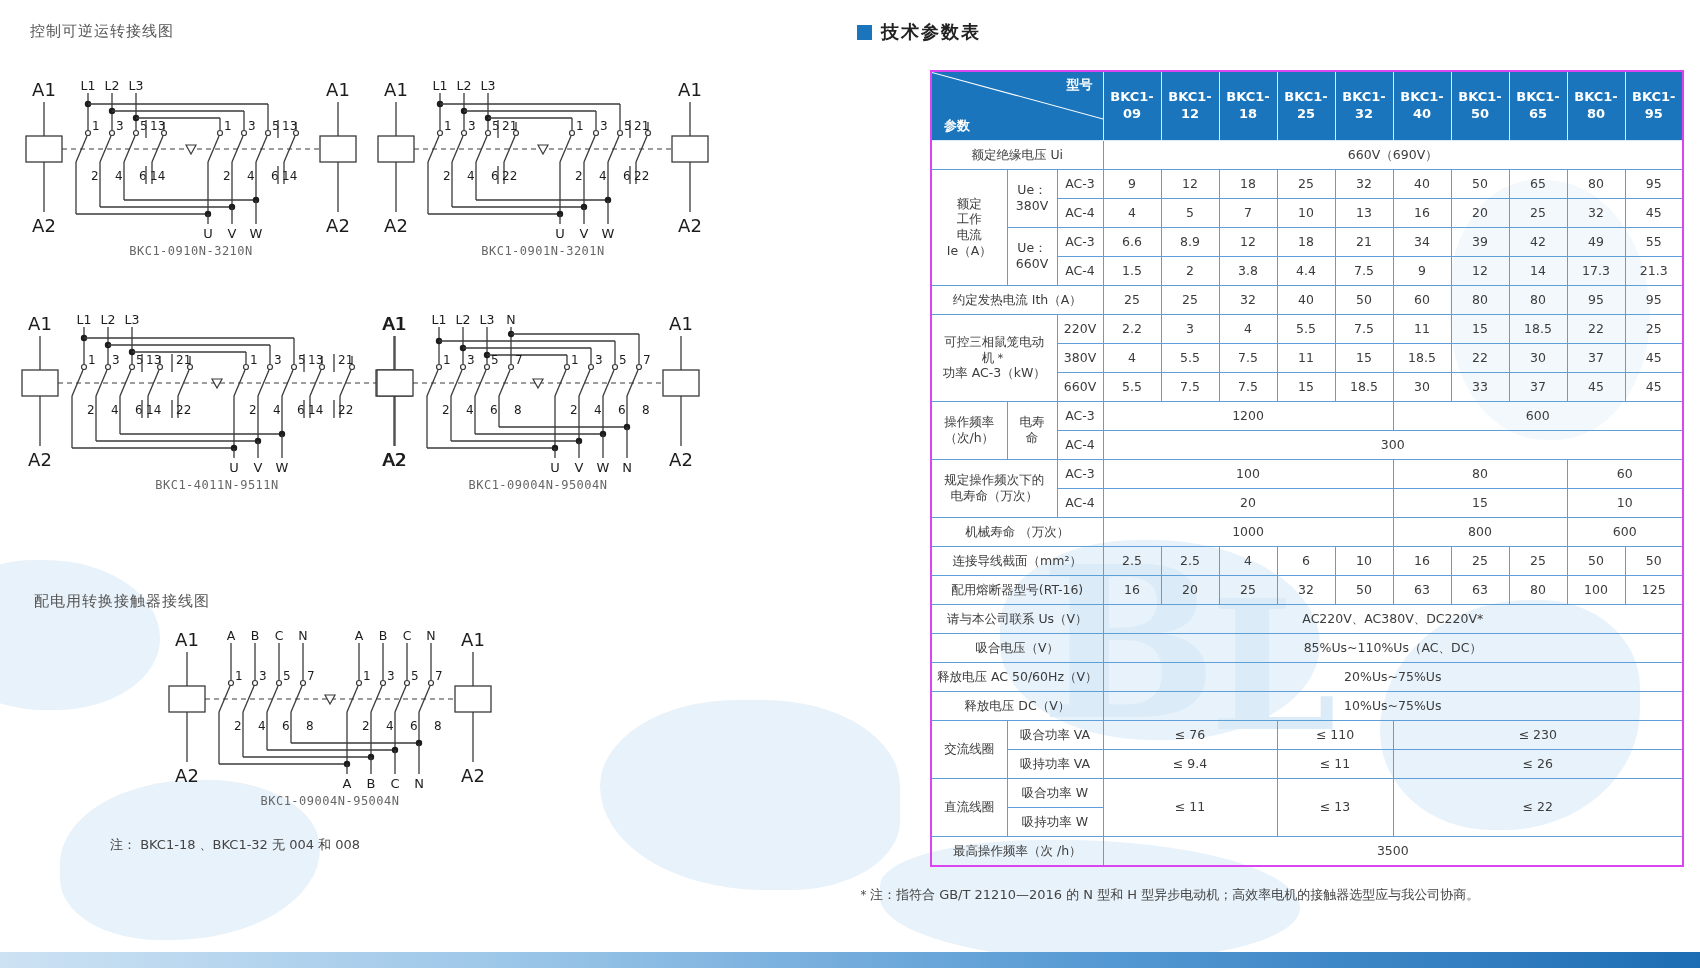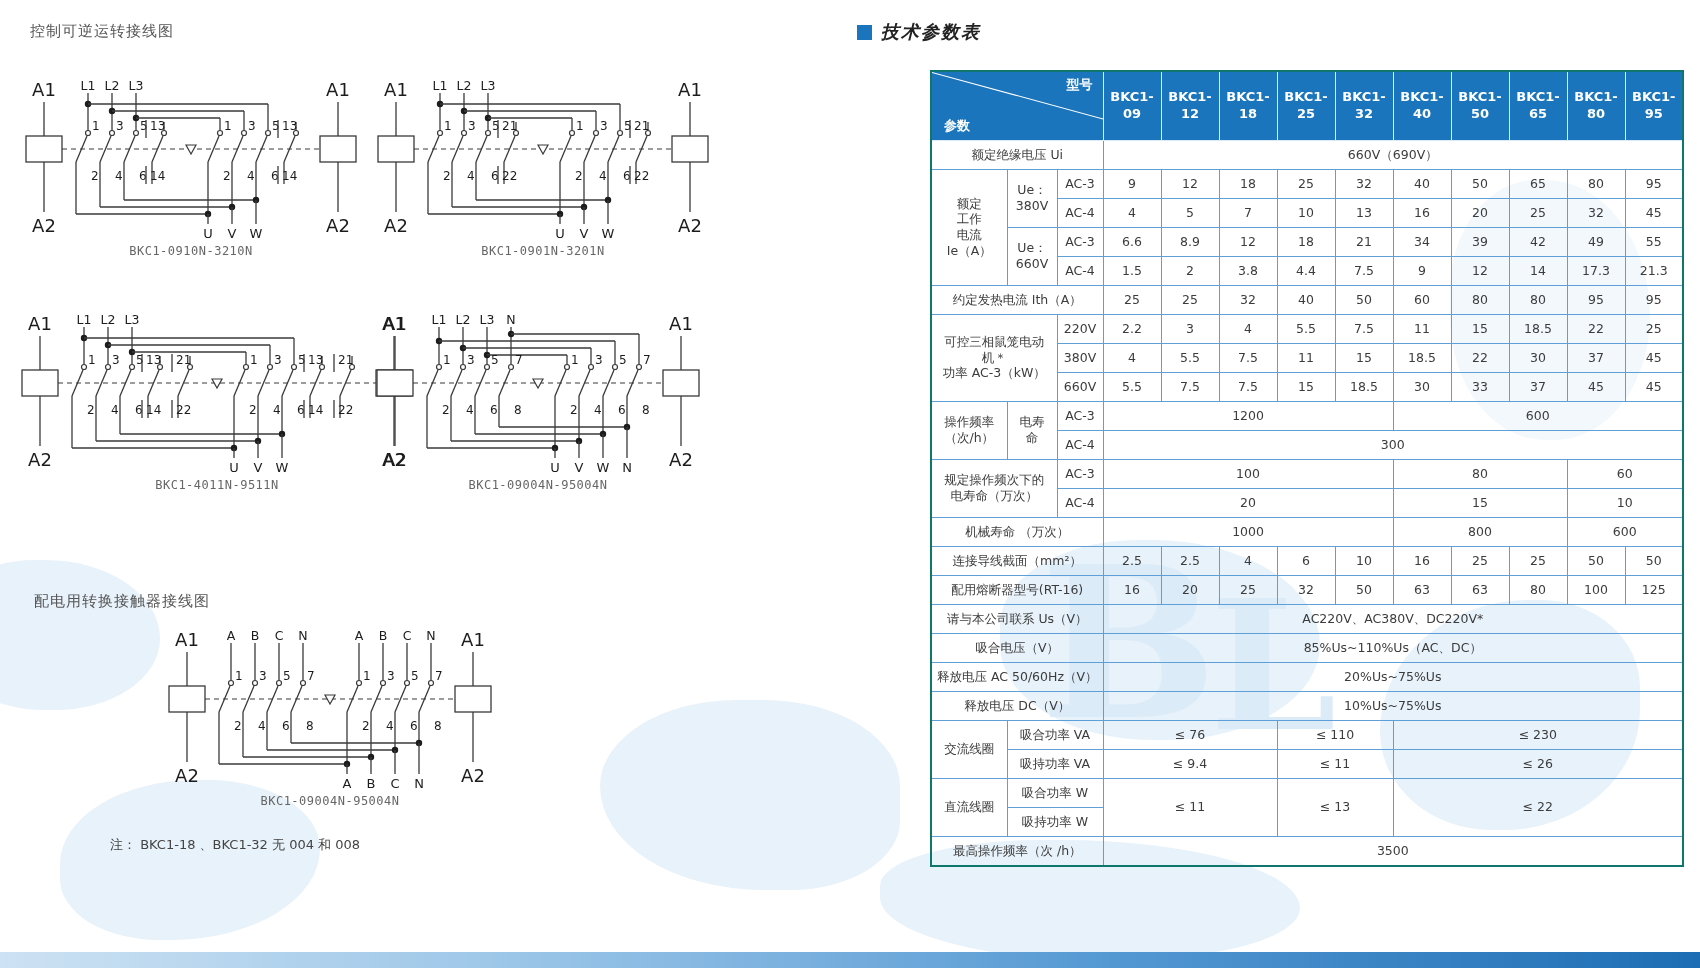--- a/index.html
+++ b/index.html
@@ -13,24 +13,24 @@
   
   .sec-title{position:absolute;font-size:15px;color:#555;z-index:2;letter-spacing:1px;}
   .diagram{position:absolute;z-index:2;}
   .diagram svg{display:block;}
   .caption{text-align:center;font-size:12px;color:#666;letter-spacing:.5px;margin-top:2px;
            font-family:"DejaVu Sans Mono","Liberation Mono",monospace;}
   .note-left{position:absolute;font-size:13px;color:#444;z-index:2;padding-left:46px;}
   
   .tbl-head{position:absolute;left:857px;top:20px;z-index:2;display:flex;align-items:center;}
   .blue-sq{width:15px;height:15px;background:#1b75bc;margin-right:9px;}
-  .tbl-head .t{font-size:18px;font-weight:bold;color:#222;letter-spacing:2px;font-style:italic;}
+  .tbl-head .t{font-size:18px;font-weight:bold;color:#222;letter-spacing:2px;}
   table.params{position:absolute;left:930px;top:70px;width:752px;border-collapse:collapse;
       table-layout:fixed;z-index:2;background:transparent;font-size:12.5px;color:#3c3c3c;}
-  table.params{border:2px solid #0f766e;}
+  table.params{border:2px solid #d946ef;}
   table.params td{border:1px solid #5e9fd8;text-align:center;vertical-align:middle;
       height:26px;padding:1px 2px;line-height:1.25;background:transparent;}
   table.params th{background:#1b75bc;color:#fff;font-weight:bold;font-size:13px;
       border:1px solid #dcebf8;height:46px;white-space:pre-line;line-height:1.3;padding:0 1px;}
   .corner{position:relative;padding:0;overflow:hidden;}
   .corner .diag{position:absolute;left:0;top:0;width:200px;height:1px;background:#fff;
       transform-origin:0 0;transform:rotate(15.2deg);}
   .corner .c-top{position:absolute;right:10px;top:5px;}
   .corner .c-bot{position:absolute;left:12px;bottom:5px;}
   .pre{white-space:pre-line;}
@@ -840,15 +840,16 @@
   </tr>
 
   <tr>
     <td colspan="3">最高操作频率（次 /h）</td>
     <td colspan="10">3500</td>
   </tr>
 </tbody>
   </table>
 
 <div class="notes">
+  <div>＊注：指符合 GB/T 21210—2016 的 N 型和 H 型异步电动机；高效率电机的接触器选型应与我公司协商。</div>
 </div>
 
 <div class="bottom-bar"></div>
 
 </body></html>

